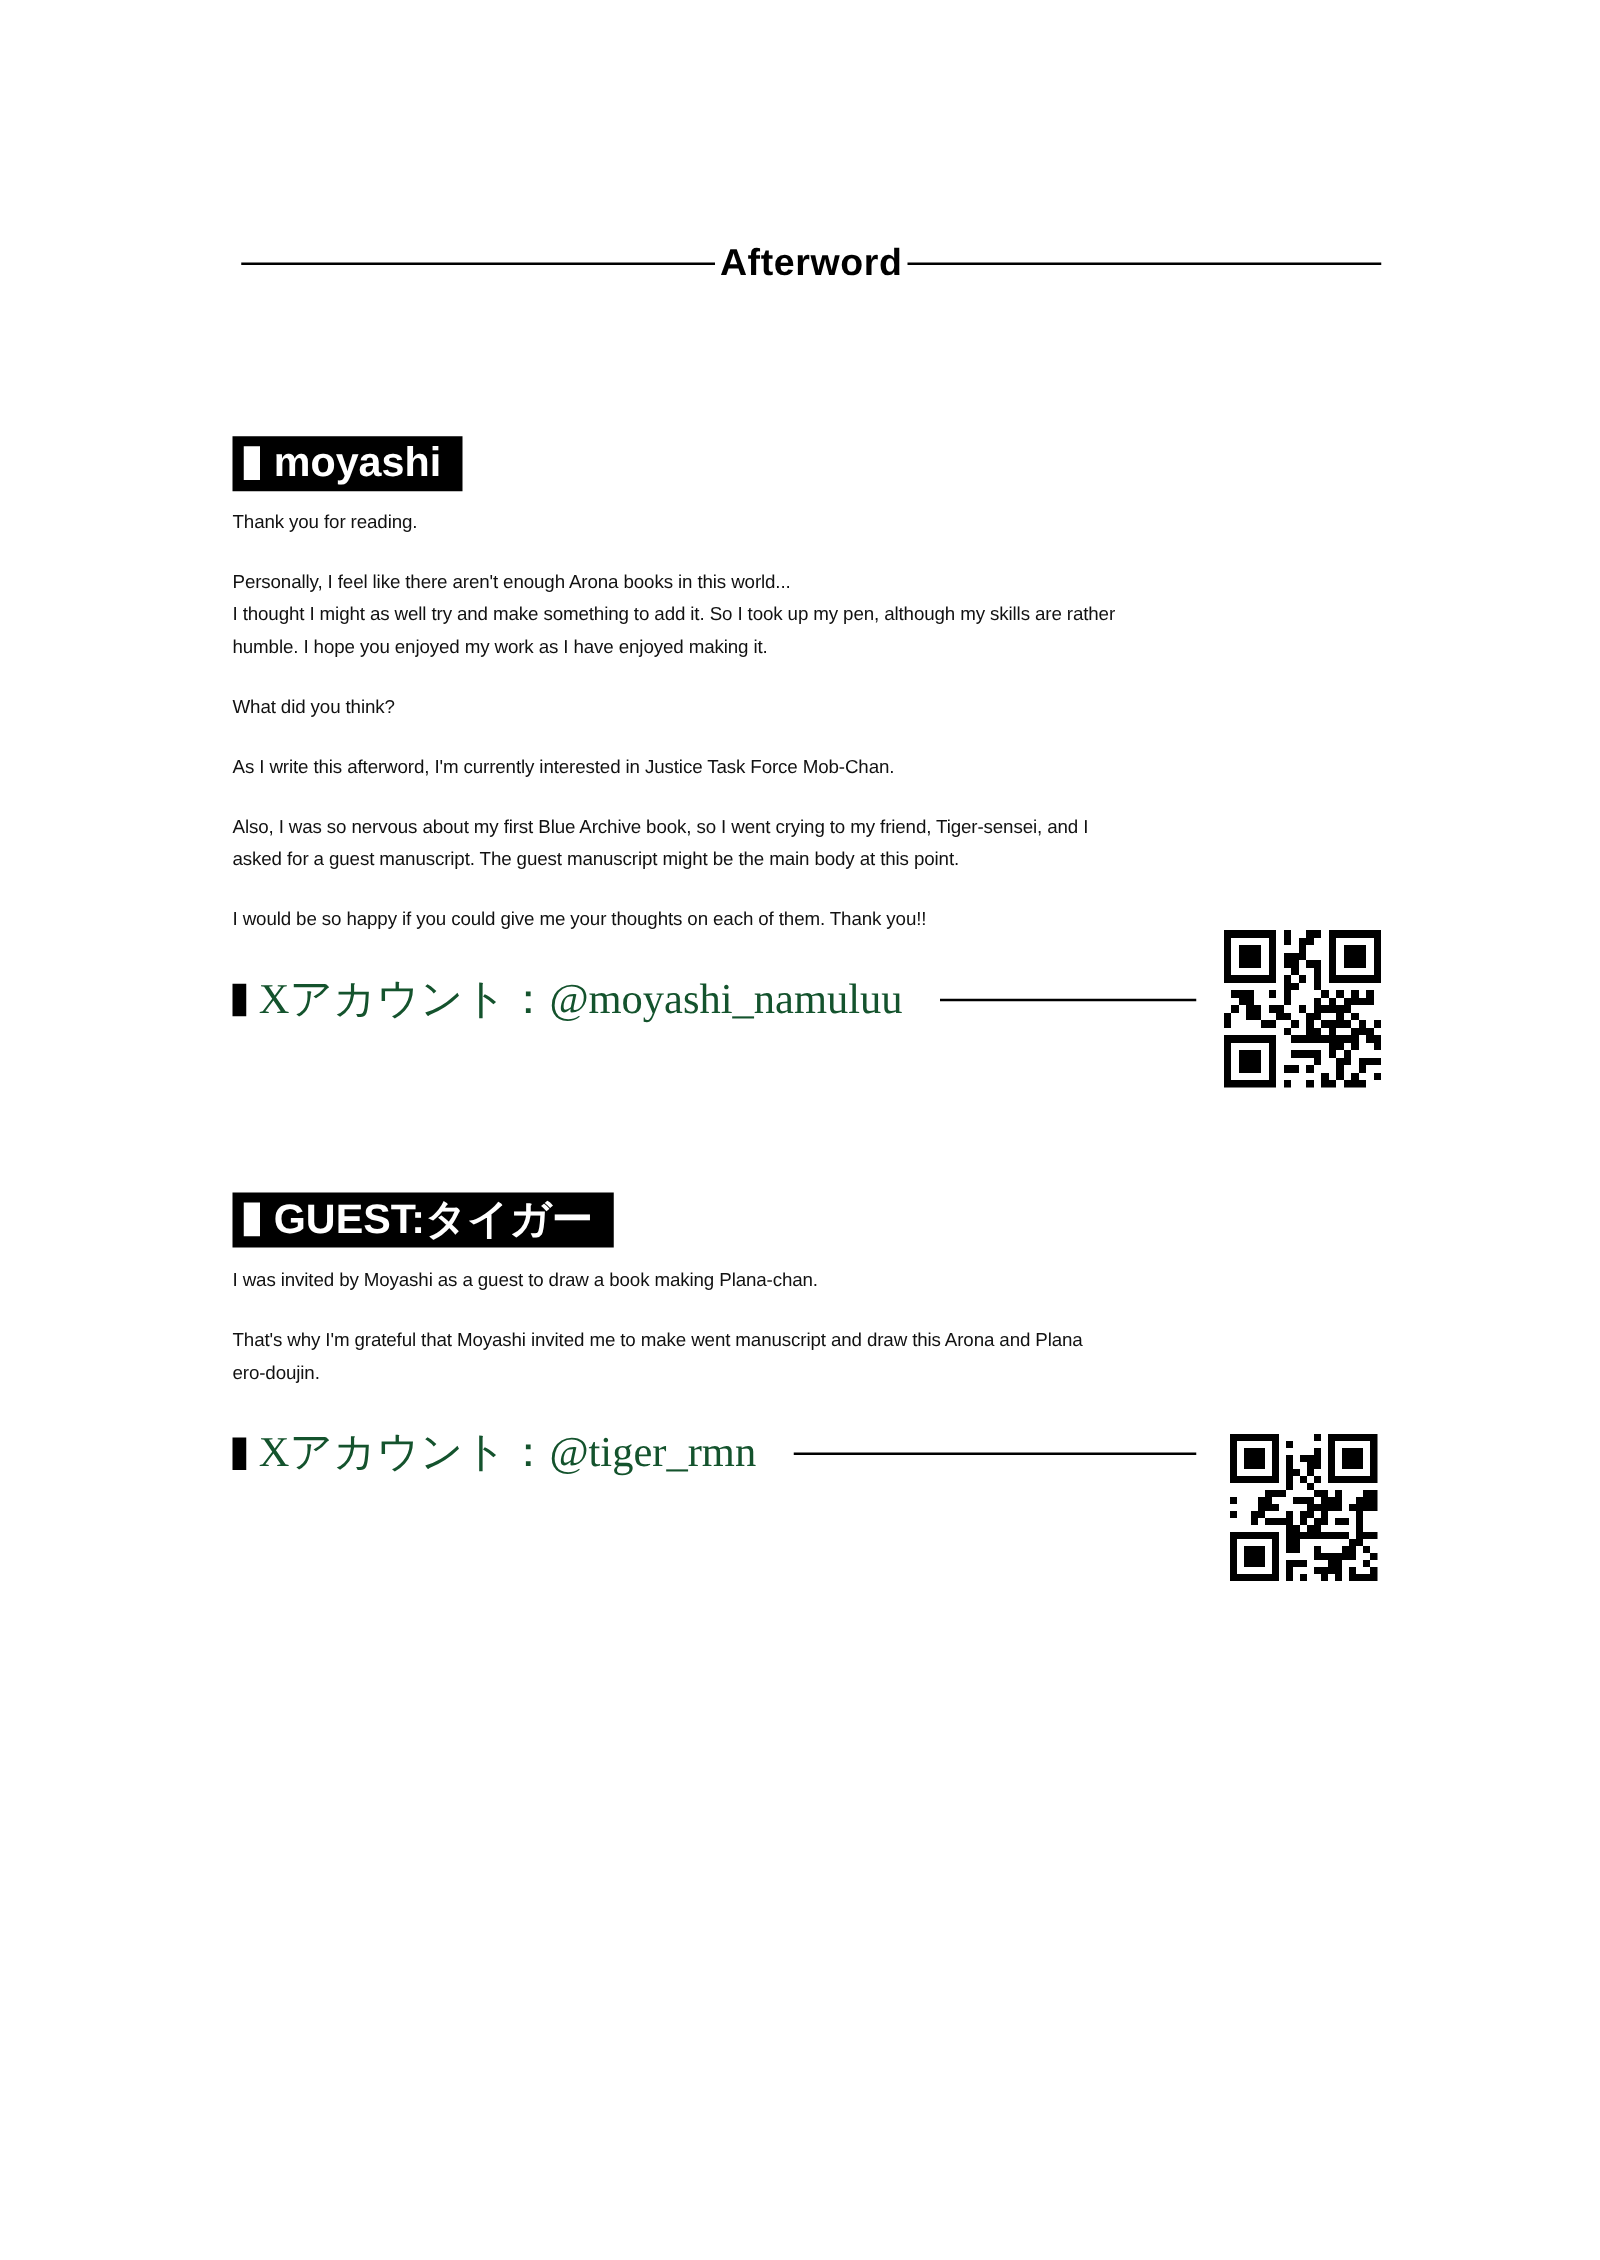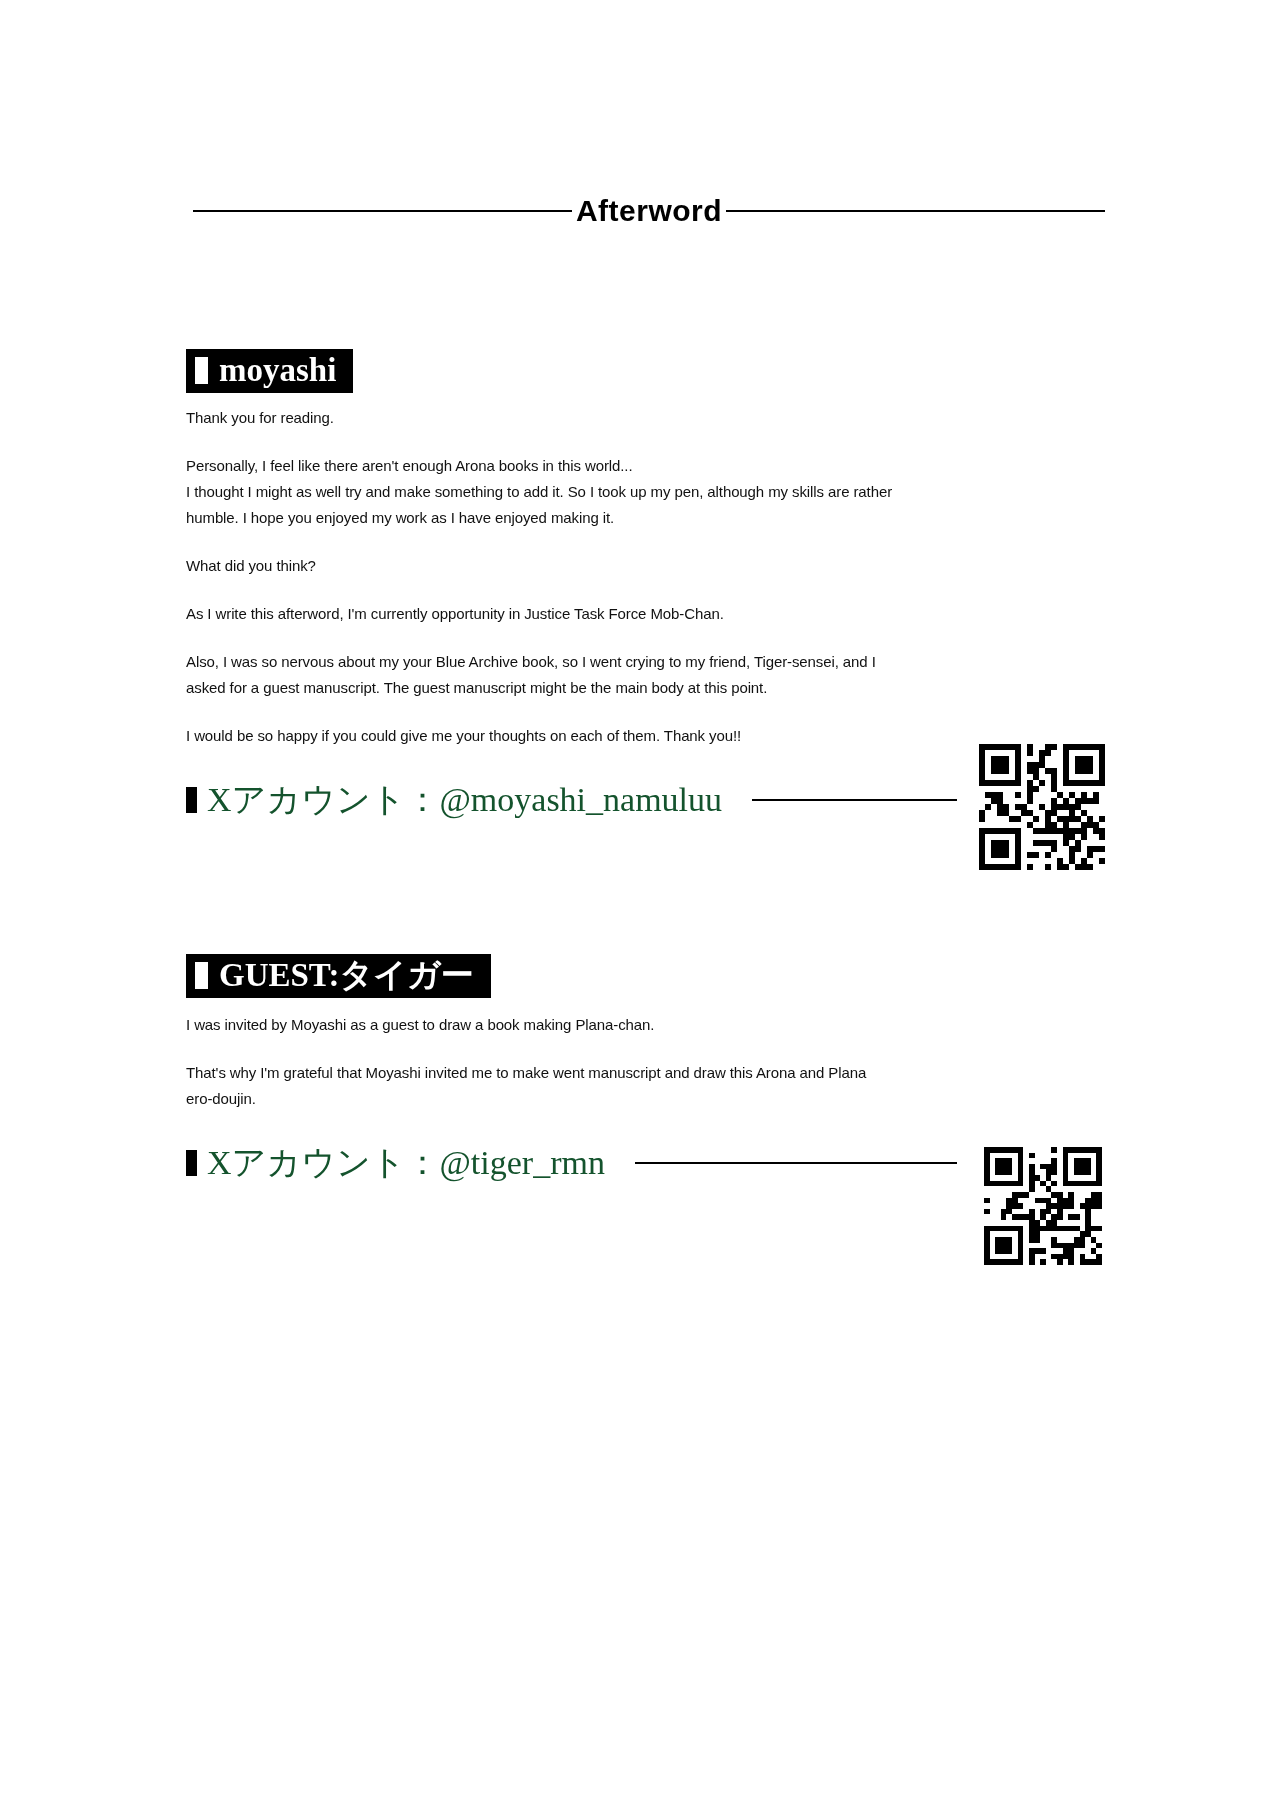--- a/index.html
+++ b/index.html
@@ -20,21 +20,21 @@
     white-space:nowrap;line-height:34px;
   }
   
   .section{position:absolute;left:186px;width:1010px;}
   .section-1{top:349px;}
   .section-2{top:954px;}
   .header-box{
     display:inline-flex;align-items:center;gap:11px;
     background:#000;color:#fff;height:44px;box-sizing:border-box;
     padding:0 17px 2px 9px;
-    font-family:Liberation Serif, serif;
+    font-family:Liberation Sans, sans-serif;
     font-size:33px;font-weight:bold;letter-spacing:0;
   }
   .header-box .wbar{width:13px;height:27px;background:#fff;flex:0 0 auto;}
   .para{
     white-space:pre-line;
     font-size:15px;line-height:26px;letter-spacing:-0.1px;
     color:#111;margin:0 0 22px 0;
   }
   .section-1 .para.first{margin-top:12px;}
   .section-2 .para.first{margin-top:14px;}
@@ -68,22 +68,22 @@
 <div class="section section-1">
   <div class="header-box">
     <span class="wbar"></span>
     <span>moyashi</span>
   </div>
   <p class="para first">Thank you for reading.</p>
   <p class="para">Personally, I feel like there aren't enough Arona books in this world...
 I thought I might as well try and make something to add it. So I took up my pen, although my skills are rather
 humble. I hope you enjoyed my work as I have enjoyed making it.</p>
   <p class="para">What did you think?</p>
-  <p class="para">As I write this afterword, I'm currently opportunity in Justice Task Force Mob-Chan.</p>
-  <p class="para">Also, I was so nervous about my your Blue Archive book, so I went crying to my friend, Tiger-sensei, and I
+  <p class="para">As I write this afterword, I'm currently interested in Justice Task Force Mob-Chan.</p>
+  <p class="para">Also, I was so nervous about my first Blue Archive book, so I went crying to my friend, Tiger-sensei, and I
 asked for a guest manuscript. The guest manuscript might be the main body at this point.</p>
   <p class="para">I would be so happy if you could give me your thoughts on each of them. Thank you!!</p>
   <div class="x-row">
     <span class="kbar"></span>
     <span class="x-label">Xアカウント：@moyashi_namuluu</span>
     <div class="rule"></div>
   </div>
 </div>
 
 <div class="section section-2">

